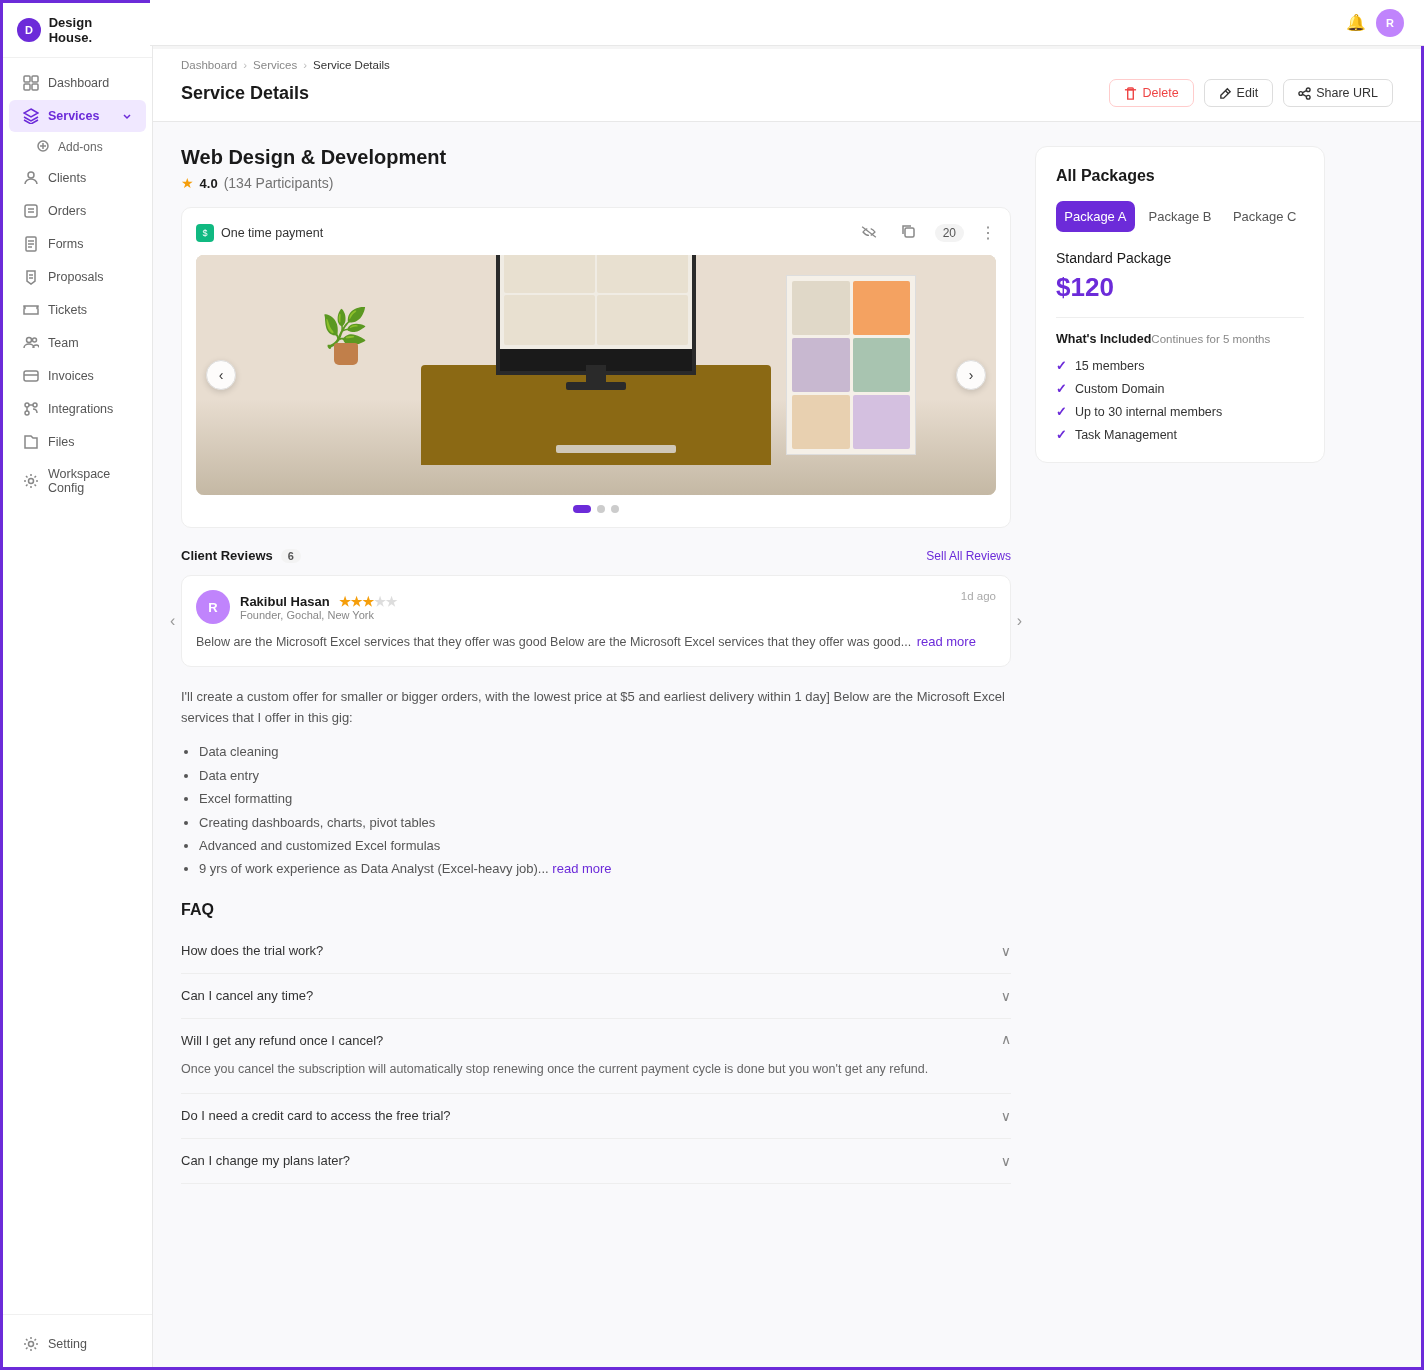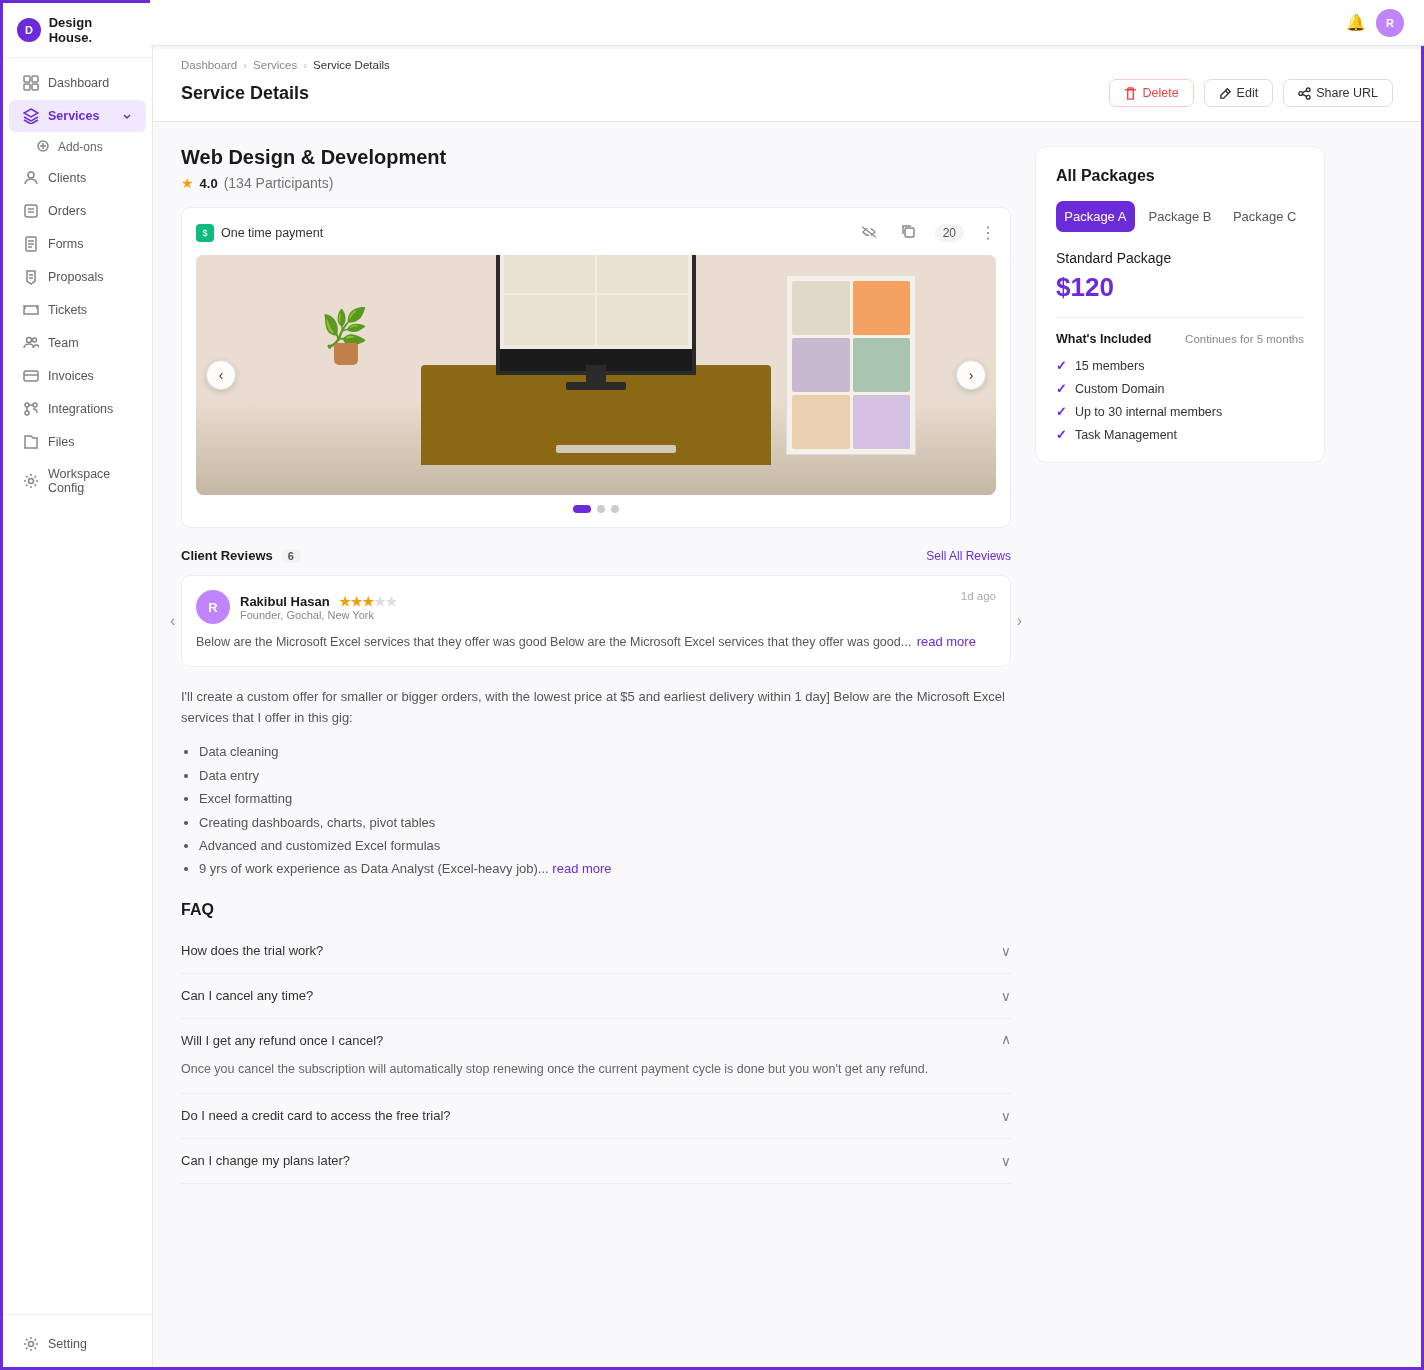--- a/index.html
+++ b/index.html
@@ -339,21 +339,21 @@
       flex: 1; padding: 7px 0; border-radius: 7px;
       font-size: 13px; font-weight: 500; text-align: center;
       cursor: pointer; border: 1.5px solid transparent;
       background: transparent; color: #555;
     }
     .pkg-tab.active { background: #6c2bd9; color: #fff; }
 
     .package-name { font-size: 14px; font-weight: 400; color: #1a1a1a; margin-bottom: 6px; }
     .package-price { font-size: 26px; font-weight: 700; color: #6c2bd9; margin-bottom: 14px; }
     .package-divider { height: 1px; background: #eee; margin-bottom: 14px; }
-    .included-header { display: flex; align-items: center; justify-content: space-between; margin-bottom: 12px; }
+    .included-header { display: flex; align-items: center; justify-content: flex-start; margin-bottom: 12px; }
     .included-label { font-size: 12.5px; font-weight: 600; color: #1a1a1a; }
     .continues { font-size: 11.5px; color: #888; }
     .feature-list { display: flex; flex-direction: column; gap: 8px; }
     .feature-item { display: flex; align-items: center; gap: 8px; font-size: 12.5px; color: #333; }
     .feature-check { color: #6c2bd9; font-size: 13px; font-weight: 700; }
 
     
     ::-webkit-scrollbar { width: 5px; }
     ::-webkit-scrollbar-track { background: transparent; }
     ::-webkit-scrollbar-thumb { background: #ddd; border-radius: 3px; }

